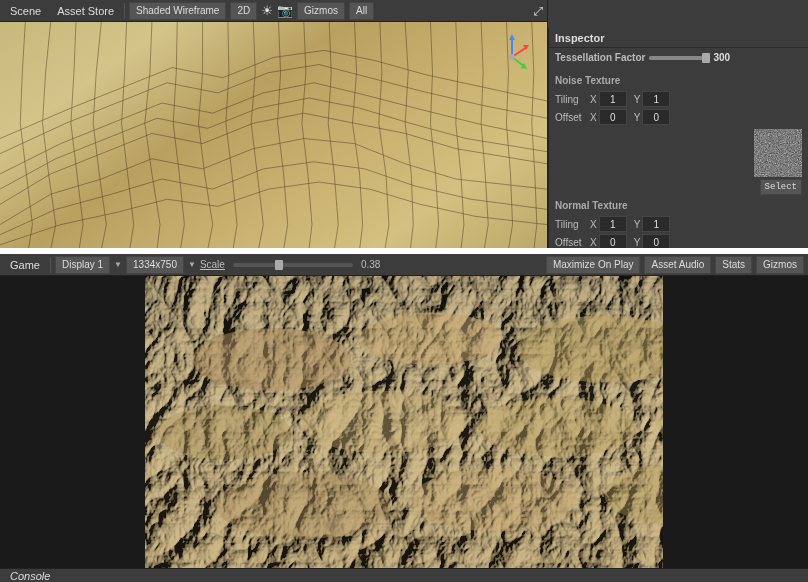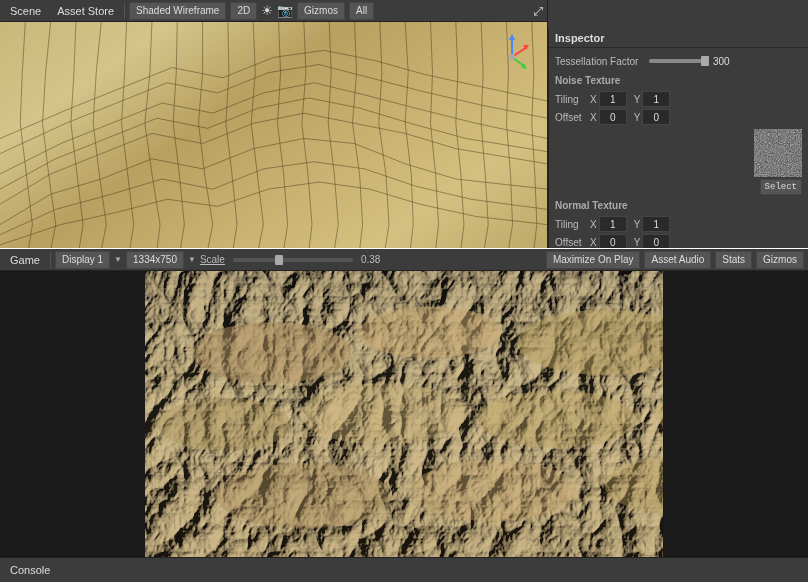--- a/index.html
+++ b/index.html
@@ -113,23 +113,24 @@
       font-weight: bold;
     }
     .inspector-body {
       padding: 4px 6px;
       display: flex;
       flex-direction: column;
       gap: 3px;
     }
     .prop-row {
       display: flex;
-      align-items: center;
+      align-items: flex-start;
       min-height: 18px;
       gap: 4px;
+      font-weight: bold;
     }
     .prop-label {
       color: #bbb;
       font-size: 10px;
       min-width: 90px;
       flex-shrink: 0;
     }
     .prop-slider-container {
       display: flex;
       align-items: center;
@@ -224,21 +225,21 @@
       font-weight: bold;
       padding: 2px 0;
     }
 
     
     .game-section {
       display: flex;
       flex-direction: column;
       flex: 1;
       min-height: 0;
-      border-top: 1px solid #ffffff;
+      border-top: 6px solid #ffffff;
     }
     .game-toolbar {
       display: flex;
       align-items: center;
       background: #3c3c3c;
       height: 22px;
       padding: 0 4px;
       gap: 4px;
       border-bottom: 1px solid #222;
       flex-shrink: 0;
@@ -263,23 +264,24 @@
       width: 145px;
       background: #1a1a1a;
     }
 
     
     .bottom-bar {
       height: 14px;
       background: #3c3c3c;
       display: flex;
       align-items: center;
-      padding: 12px 4px;
+      padding: 6px 4px;
       border-top: 1px solid #222;
       flex-shrink: 0;
+      font-style: italic;
     }
 
     .scale-slider {
       width: 120px;
       height: 4px;
       background: #555;
       border-radius: 2px;
       position: relative;
       margin: 0 4px;
     }

